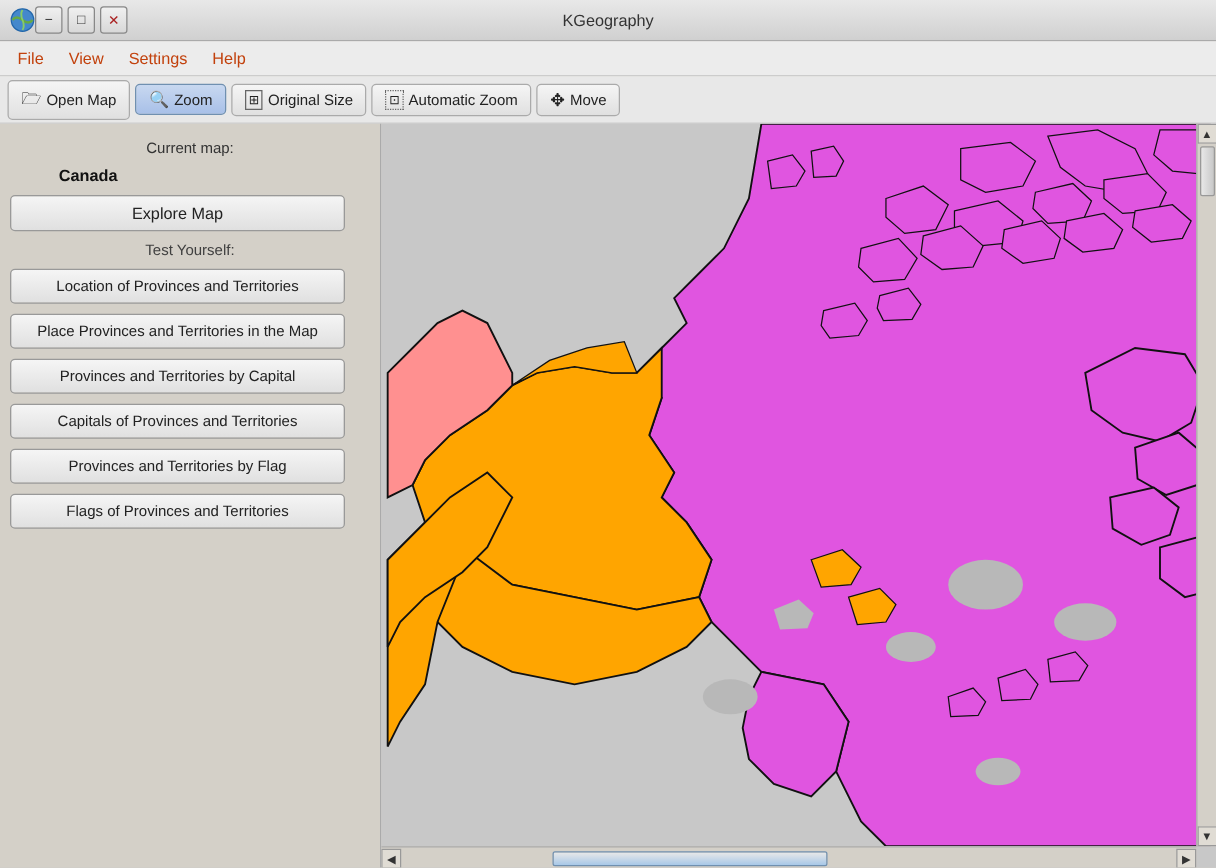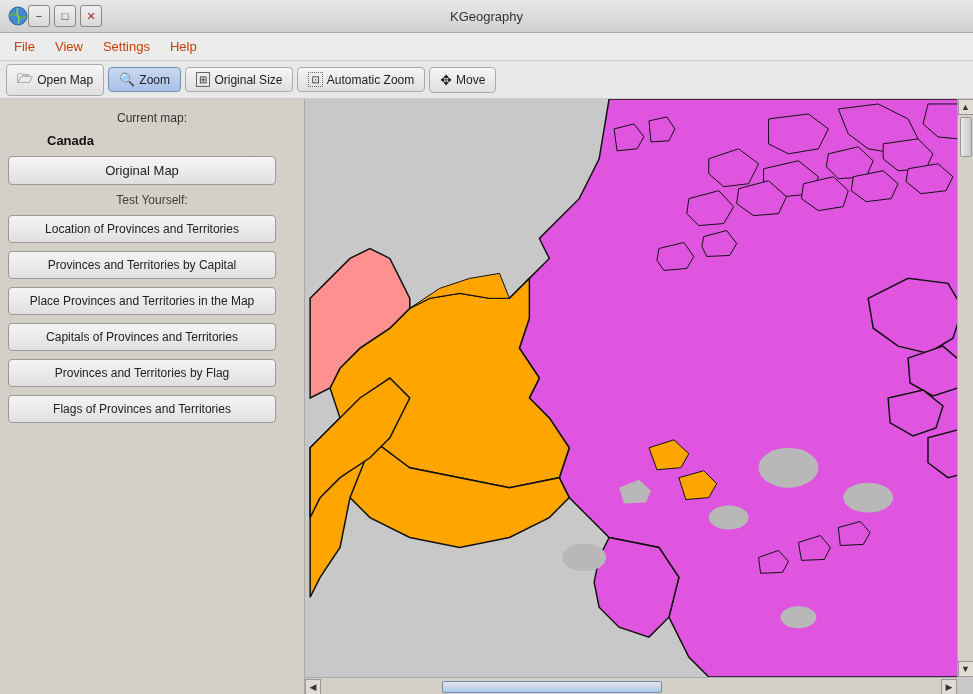--- a/index.html
+++ b/index.html
@@ -164,25 +164,25 @@
     <span style="font-size:14px;">✥</span>
     <span>Move</span>
   </div>
 </div>
 
 <div class="main-content">
 
   <div class="left-panel">
     <span class="current-map-label">Current map:</span>
     <span class="current-map-name">Canada</span>
-    <button class="explore-btn">Original Map</button>
+    <button class="explore-btn">Explore Map</button>
     <span class="test-label">Test Yourself:</span>
     <button class="quiz-btn">Location of Provinces and Territories</button>
+    <button class="quiz-btn">Place Provinces and Territories in the Map</button>
     <button class="quiz-btn">Provinces and Territories by Capital</button>
-    <button class="quiz-btn">Place Provinces and Territories in the Map</button>
     <button class="quiz-btn">Capitals of Provinces and Territories</button>
     <button class="quiz-btn">Provinces and Territories by Flag</button>
     <button class="quiz-btn">Flags of Provinces and Territories</button>
   </div>
 
   <div class="map-area">
     <div class="map-viewport">
       <svg class="map-svg" viewBox="0 0 660 580" xmlns="http://www.w3.org/2000/svg">
 
         <rect width="660" height="580" fill="#c8c8c8"></rect>

